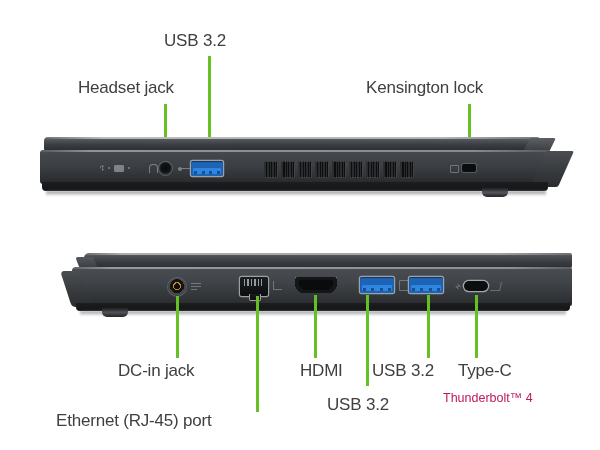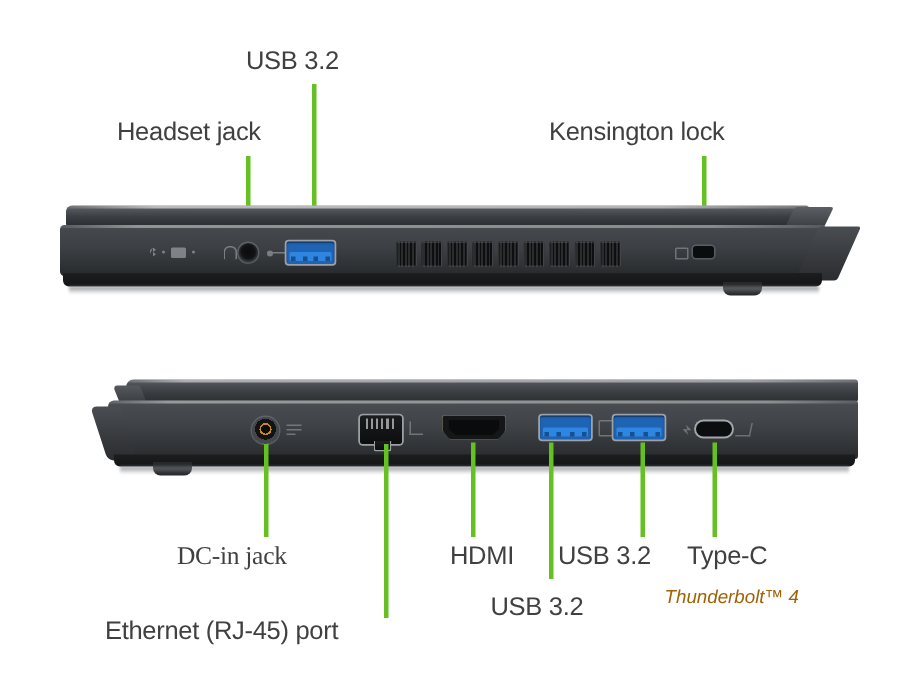--- a/index.html
+++ b/index.html
@@ -17,23 +17,22 @@
   .lbl{
     position:absolute;
     font-size:17px;
     letter-spacing:-0.2px;
     color:#404040;
     white-space:nowrap;
     line-height:1;
   }
   .lbl.sub{
     font-size:12.5px;
-    color:#a16207;
+    color:#be185d;
     letter-spacing:0;
-    font-style:italic;
   }
 
   
   .lead{
     position:absolute;
     width:3px;
     background:#65c023;
     border-radius:0;
   }
 
@@ -394,23 +393,23 @@
   <div id="typec-port"></div>
   <div class="tbGlyph2"></div>
 
   <div class="lead" style="left:176px;top:296px;height:62px;"></div>
   <div class="lead" style="left:256px;top:296px;height:116px;"></div>
   <div class="lead" style="left:314px;top:295px;height:63px;"></div>
   <div class="lead" style="left:366px;top:295px;height:91px;"></div>
   <div class="lead" style="left:427px;top:295px;height:63px;"></div>
   <div class="lead" style="left:475px;top:295px;height:63px;"></div>
 
-  <div class="lbl" style="left:118px;top:362px;font-family:Liberation Serif, serif;">DC-in jack</div>
-
-  <div class="lbl" style="left:56px;top:412px;margin-left:14px;">Ethernet (RJ-45) port</div>
+  <div class="lbl" style="left:118px;top:362px;">DC-in jack</div>
+
+  <div class="lbl" style="left:56px;top:412px;">Ethernet (RJ-45) port</div>
 
   <div class="lbl" style="left:300px;top:362px;">HDMI</div>
 
   <div class="lbl" style="left:327px;top:396px;">USB 3.2</div>
 
 
   <div class="lbl" style="left:372px;top:362px;">USB 3.2</div>
 
   <div class="lbl" style="left:458px;top:362px;">Type-C</div>
 

